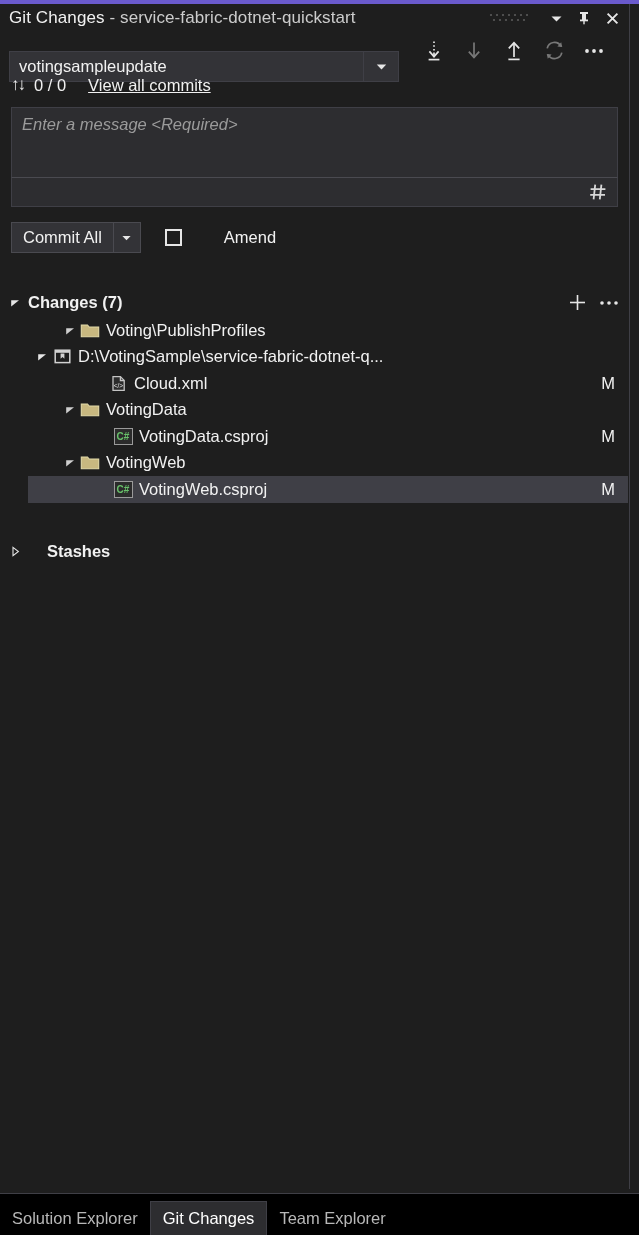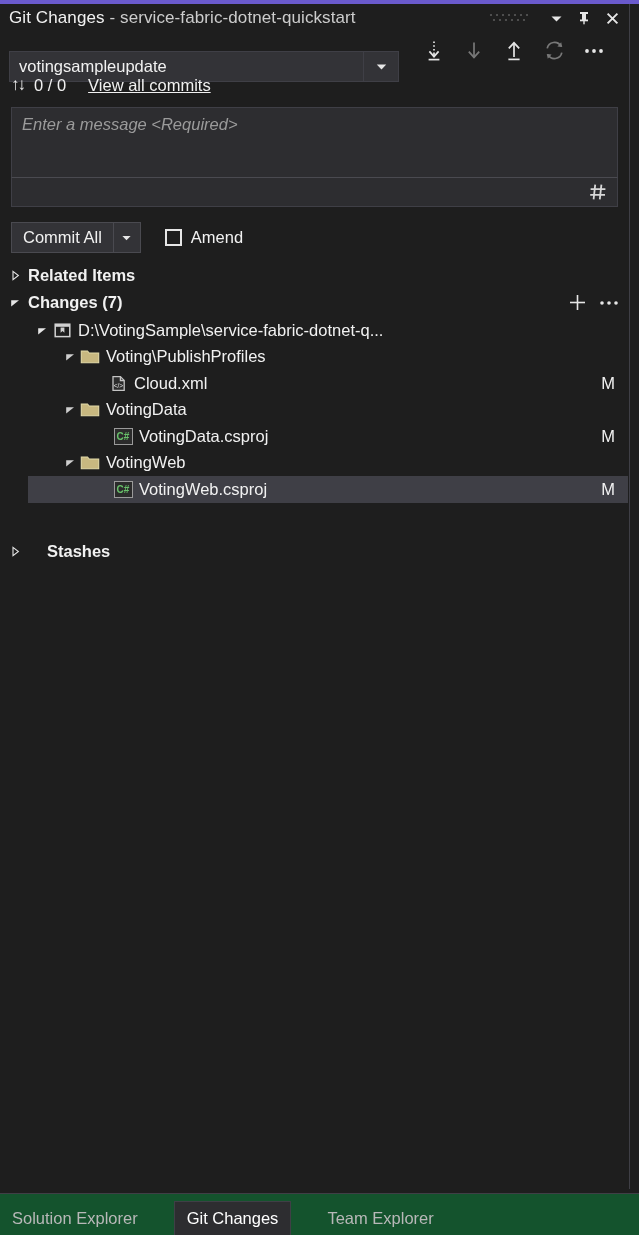--- a/index.html
+++ b/index.html
@@ -234,20 +234,21 @@
     display: flex;
     align-items: center;
     justify-content: center;
     cursor: pointer;
   }
   .amend-wrap {
     display: flex;
     align-items: center;
     margin-left: 24px;
     cursor: pointer;
+    gap: 33px;
   }
   .checkbox {
     width: 17px;
     height: 17px;
     border: 2px solid #e6e6e6;
     background: #1e1e1e;
     box-sizing: border-box;
   }
   .amend-label {
     font-size: 16.5px;
@@ -362,25 +363,24 @@
     color: #68c16a;
     box-sizing: border-box;
   }
 
   
   .tabstrip {
     position: absolute;
     bottom: 0; left: 0;
     width: 639px;
     height: 41px;
-    background: #14532d;
+    background: #000000;
     border-top: 1px solid #3f3f46;
     display: flex;
     align-items: flex-end;
-    gap: 24px;
   }
   .tab {
     height: 34px;
     display: flex;
     align-items: center;
     padding: 0 12px;
     font-size: 16.5px;
     color: #b8b8b8;
     box-sizing: border-box;
     cursor: pointer;
@@ -541,28 +541,20 @@
       <svg width="13" height="13" viewBox="0 0 13 13">
         <path d="M2.4 5 L6.5 9.2 L10.6 5 Z" fill="#e6e6e6"></path>
       </svg>
     </div>
     <div class="amend-wrap">
       <span class="checkbox"></span>
       <span class="amend-label">Amend</span>
     </div>
   </div>
 
-  <div class="section" style="top:258px;">
-    <span class="twisty">
-      <svg width="11" height="11" viewBox="0 0 11 11">
-        <path d="M3 1.4 L8.4 5.5 L3 9.6 Z" fill="none" stroke="#e6e6e6" stroke-width="1.1"></path>
-      </svg>
-    </span>
-    <span class="section-title">Related Items</span>
-  </div>
 
   <div class="section" style="top:285px;">
     <span class="twisty">
       <svg width="11" height="11" viewBox="0 0 11 11">
         <path d="M1.2 3.2 L9 3.2 L1.2 9.6 Z" fill="#e6e6e6"></path>
       </svg>
     </span>
     <span class="section-title">Changes (7)</span>
 
     <span class="section-actions">
@@ -582,50 +574,50 @@
             <circle cx="18" cy="5" r="1.8"></circle>
           </g>
         </svg>
       </span>
     </span>
   </div>
 
   <div class="tree">
 
     <div class="row">
+      <div class="row-inner" style="padding-left:61px;">
+        <span class="row-twisty">
+          <svg width="11" height="11" viewBox="0 0 11 11">
+            <path d="M1.2 3.2 L9 3.2 L1.2 9.6 Z" fill="#cfcfcf"></path>
+          </svg>
+        </span>
+        <span class="row-icon">
+          <svg width="20" height="17" viewBox="0 0 20 17">
+            <path d="M1.3 3 h6.2 l1.7 2 h9.5 v9.8 h-17.4 Z" fill="#c8b880" stroke="#e2d9a8" stroke-width="1.1"></path>
+          </svg>
+        </span>
+        <span class="row-label">Voting\PublishProfiles</span>
+      </div>
+    </div>
+
+    <div class="row">
       <div class="row-inner" style="padding-left:33px;">
         <span class="row-twisty">
           <svg width="11" height="11" viewBox="0 0 11 11">
             <path d="M1.2 3.2 L9 3.2 L1.2 9.6 Z" fill="#e6e6e6"></path>
           </svg>
         </span>
         <span class="row-icon">
           <svg width="19" height="19" viewBox="0 0 19 19">
             <rect x="2.2" y="3.2" width="14.6" height="12.4" fill="none" stroke="#d2d2d2" stroke-width="1.5"></rect>
             <rect x="2.2" y="3.2" width="14.6" height="2.6" fill="#d2d2d2"></rect>
             <path d="M7.6 6.4 h3.8 v5.4 L9.5 10.1 L7.6 11.8 Z" fill="#d2d2d2"></path>
           </svg>
         </span>
         <span class="row-label">D:\VotingSample\service-fabric-dotnet-q...</span>
-      </div>
-    </div>
-
-    <div class="row">
-      <div class="row-inner" style="padding-left:61px;">
-        <span class="row-twisty">
-          <svg width="11" height="11" viewBox="0 0 11 11">
-            <path d="M1.2 3.2 L9 3.2 L1.2 9.6 Z" fill="#cfcfcf"></path>
-          </svg>
-        </span>
-        <span class="row-icon">
-          <svg width="20" height="17" viewBox="0 0 20 17">
-            <path d="M1.3 3 h6.2 l1.7 2 h9.5 v9.8 h-17.4 Z" fill="#c8b880" stroke="#e2d9a8" stroke-width="1.1"></path>
-          </svg>
-        </span>
-        <span class="row-label">Voting\PublishProfiles</span>
       </div>
     </div>
 
     <div class="row">
       <div class="row-inner" style="padding-left:107px;">
         <span class="row-icon">
           <svg width="19" height="19" viewBox="0 0 19 19">
             <path d="M4 2.6 h7.4 l3.8 3.8 v10 H4 Z" fill="#2b2b2b" stroke="#c4c4c4" stroke-width="1.3"></path>
             <path d="M11.4 2.6 v3.9 h3.8" fill="none" stroke="#c4c4c4" stroke-width="1.3"></path>
             <text x="9.4" y="14.4" font-family="Liberation Sans, sans-serif" font-size="6.6" fill="#e6e6e6" text-anchor="middle">&lt;/&gt;</text>

